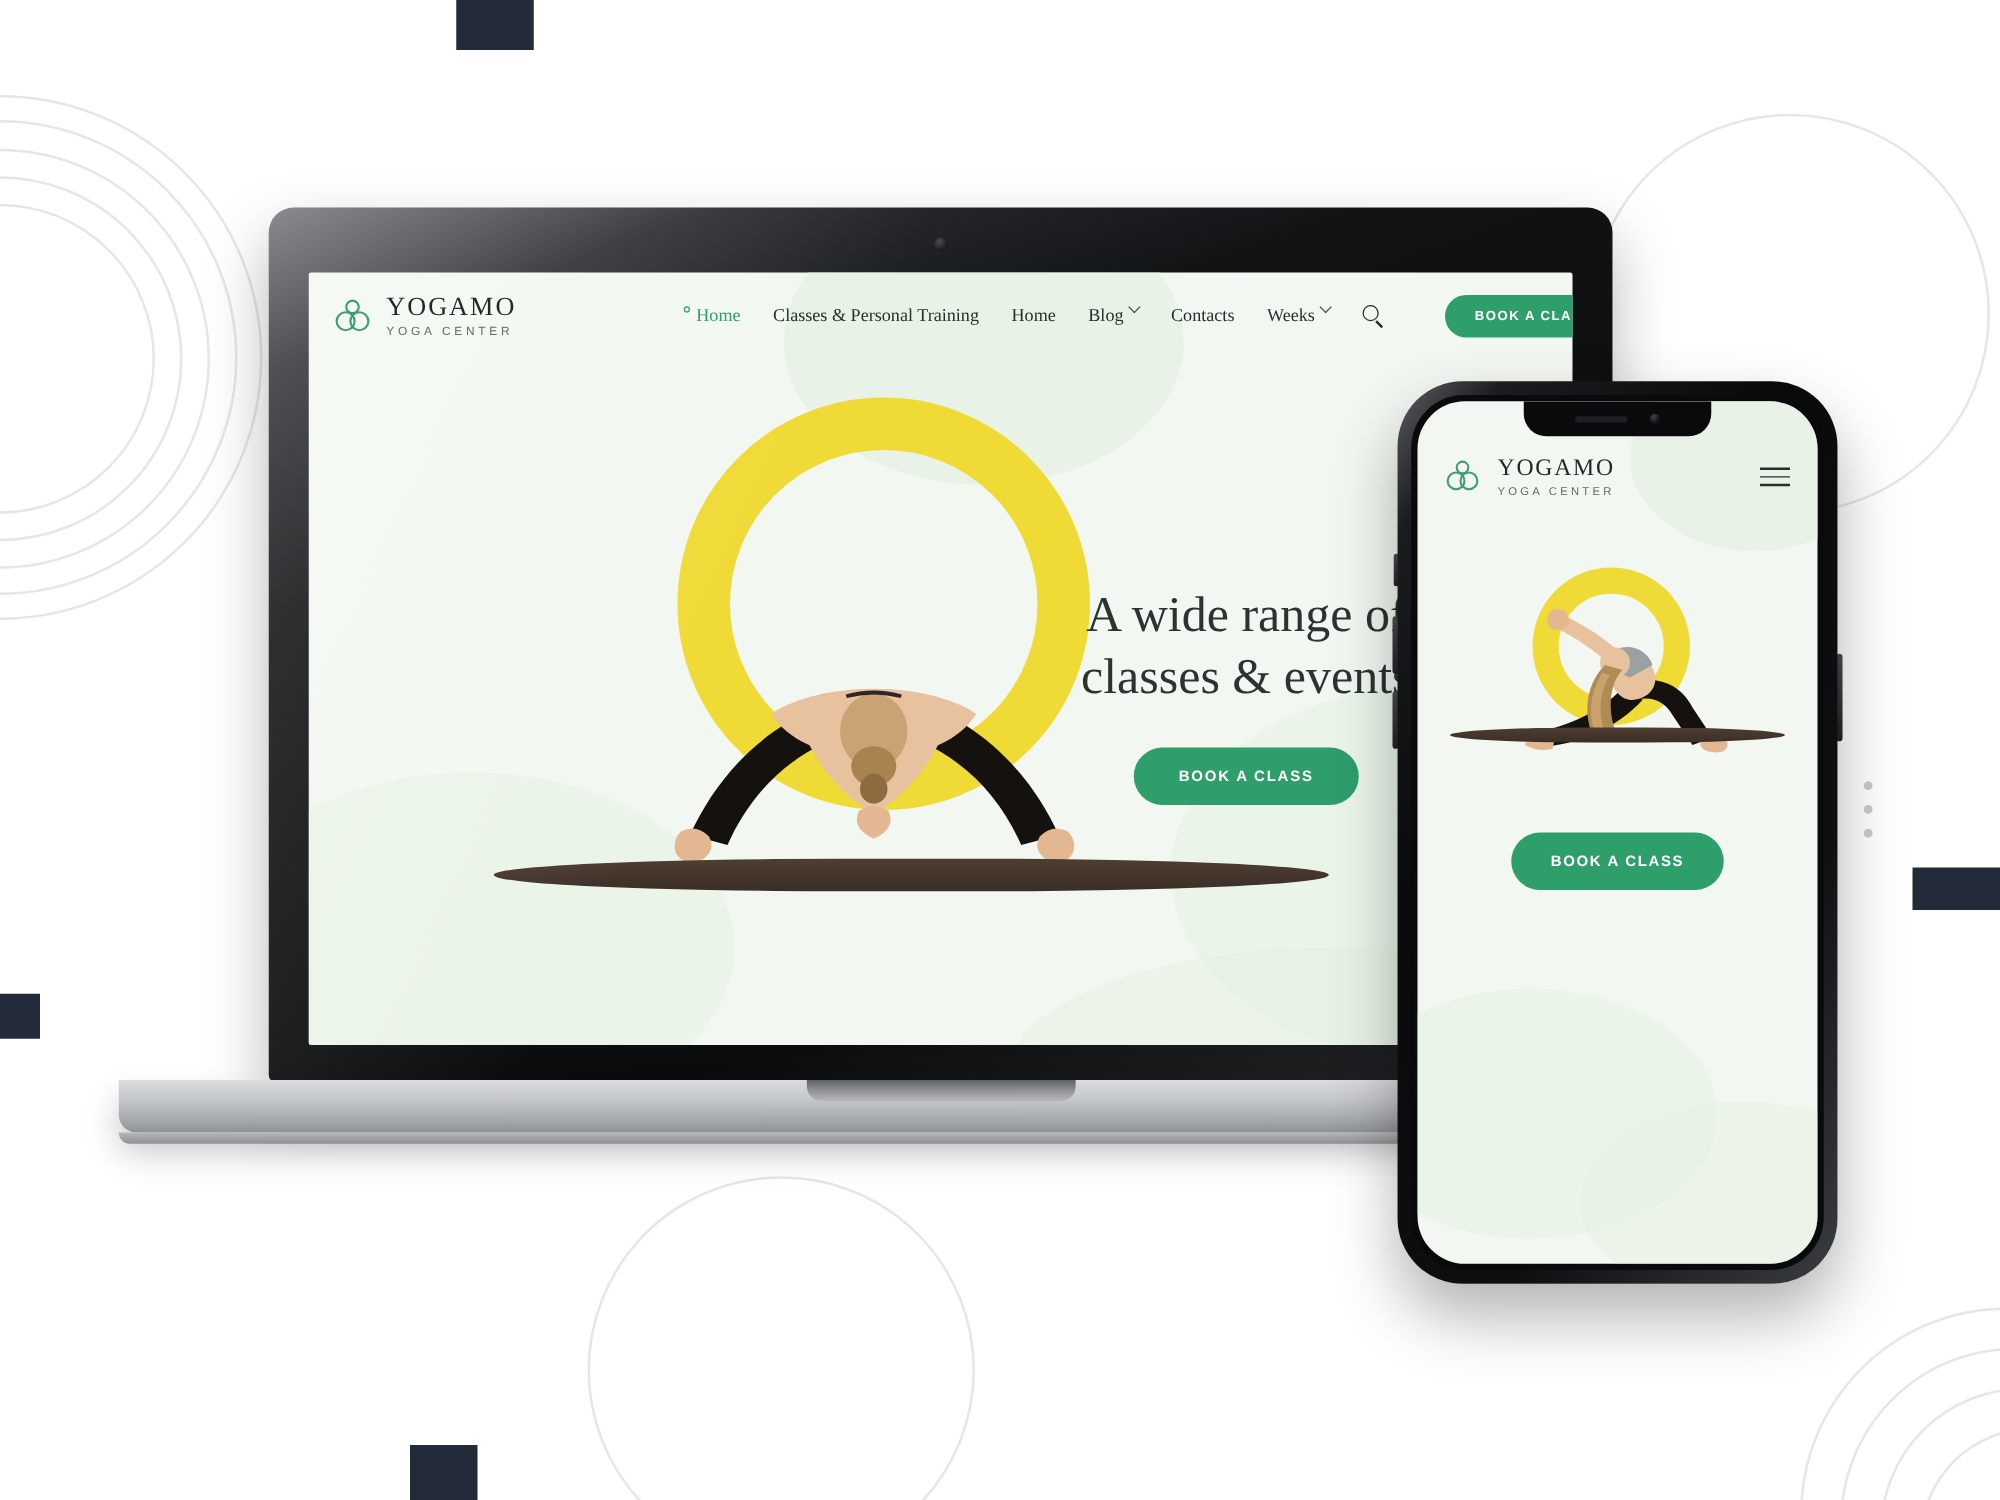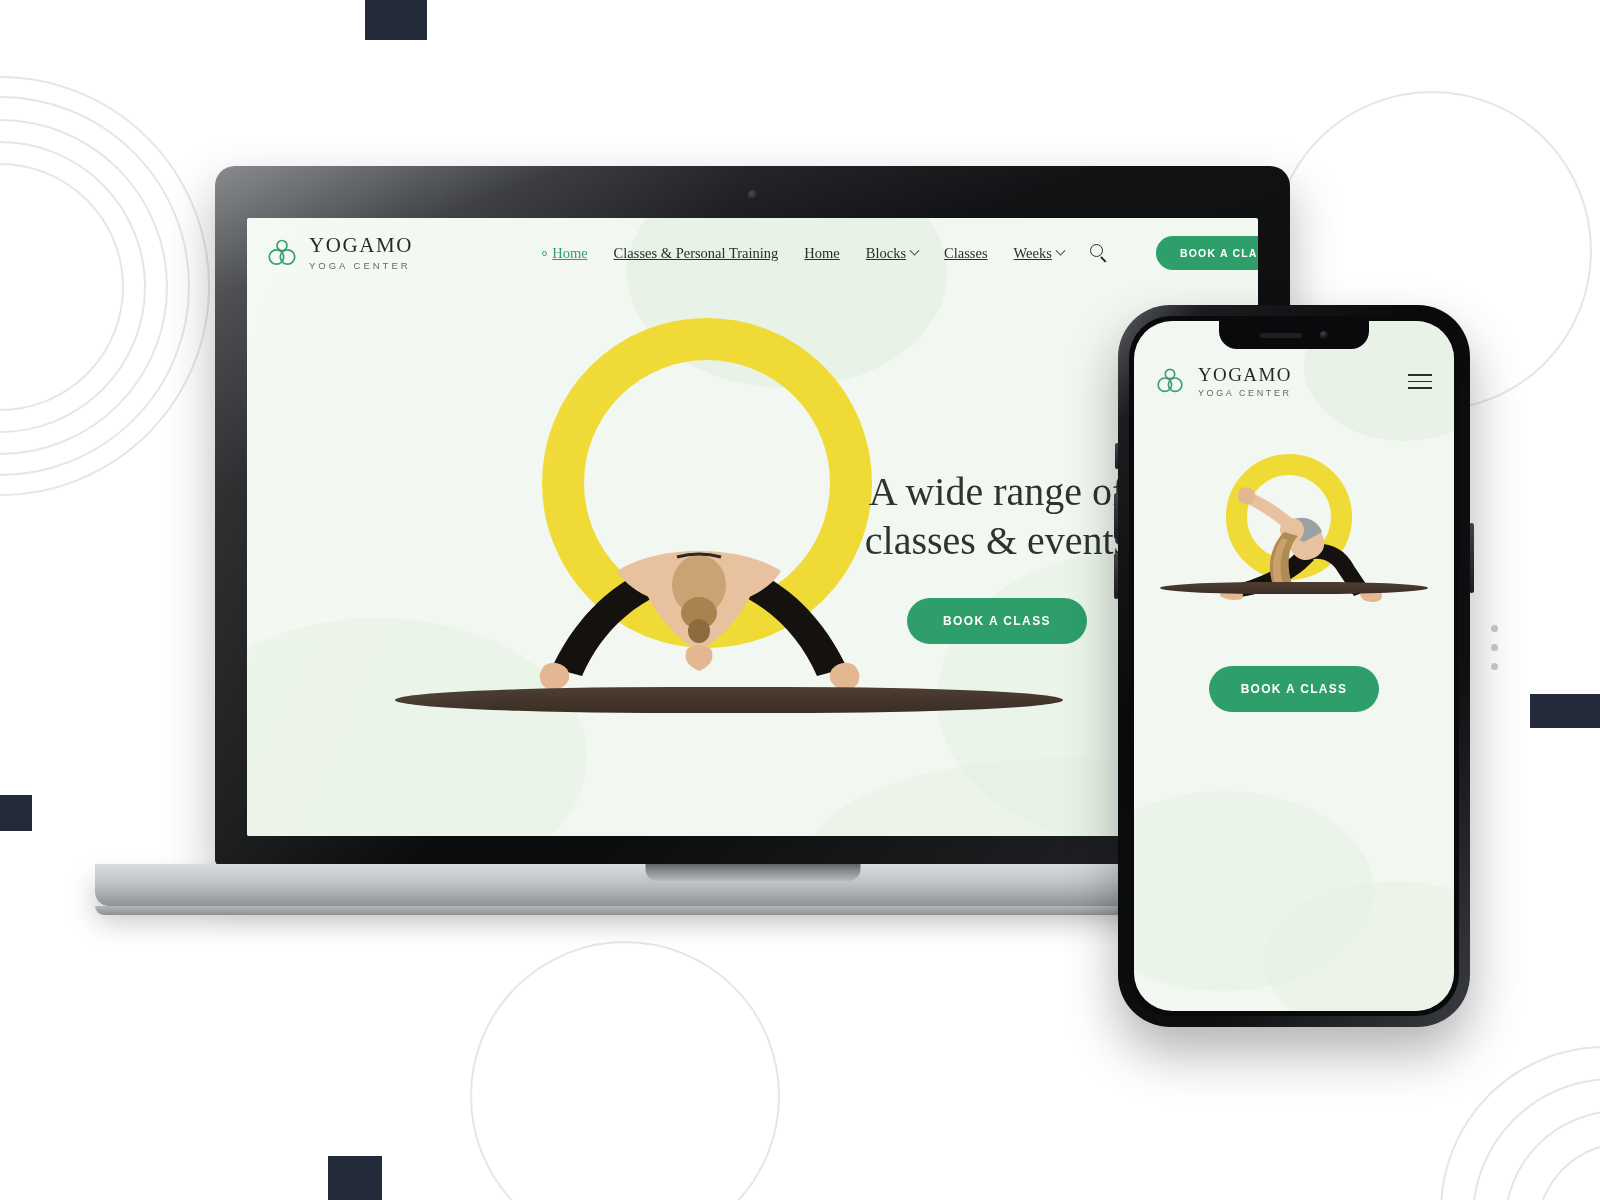--- a/index.html
+++ b/index.html
@@ -66,21 +66,21 @@
   .logo-text .brand {
     font-family:"Liberation Serif", serif; font-size:21px; letter-spacing:1.6px;
     color:#1f2a24; line-height:1;
   }
   .logo-text .sub {
     font-size:9.5px; letter-spacing:3px; color:#5f6b63; margin-top:4px;
   }
   .nav { display:flex; align-items:center; gap:26px; margin-left:auto; }
   .nav-item {
     font-family:"Liberation Serif", serif; font-size:14.5px; color:#24302a;
-    display:flex; align-items:center; gap:5px; white-space:nowrap; cursor:pointer;text-decoration:underline;
+    display:flex; gap:5px; white-space:nowrap; cursor:pointer;
   }
   .nav-item.active { color:#2e9e6b; }
   .dot-m { width:5px; height:5px; border:1px solid #2e9e6b; border-radius:50%; display:inline-block; }
   .caret { width:7px; height:7px; border-right:1.3px solid #3a473f; border-bottom:1.3px solid #3a473f;
            transform: rotate(45deg) translate(-2px,-2px); }
   .search-ico { width:18px; height:18px; position:relative; cursor:pointer; }
   .search-ico i { position:absolute; left:0; top:0; width:13px; height:13px;
                   border:1.6px solid #24302a; border-radius:50%; }
   .search-ico u { position:absolute; left:11px; top:12px; width:7px; height:1.6px;
                   background:#24302a; transform:rotate(45deg); transform-origin:left center; }
@@ -210,25 +210,25 @@
               <span class="dot-m"></span>
               <span>Home</span>
             </div>
             <div class="nav-item">
               <span>Classes &amp; Personal Training</span>
             </div>
             <div class="nav-item">
               <span>Home</span>
             </div>
             <div class="nav-item">
-              <span>Blocks</span>
+              <span>Blog</span>
               <span class="caret"></span>
             </div>
             <div class="nav-item">
-              <span>Classes</span>
+              <span>Contacts</span>
             </div>
             <div class="nav-item">
               <span>Weeks</span>
               <span class="caret"></span>
             </div>
             <div class="search-ico">
                 <i></i>
                 <u></u>
               </div>
             <div class="hdr-btn-wrap">

